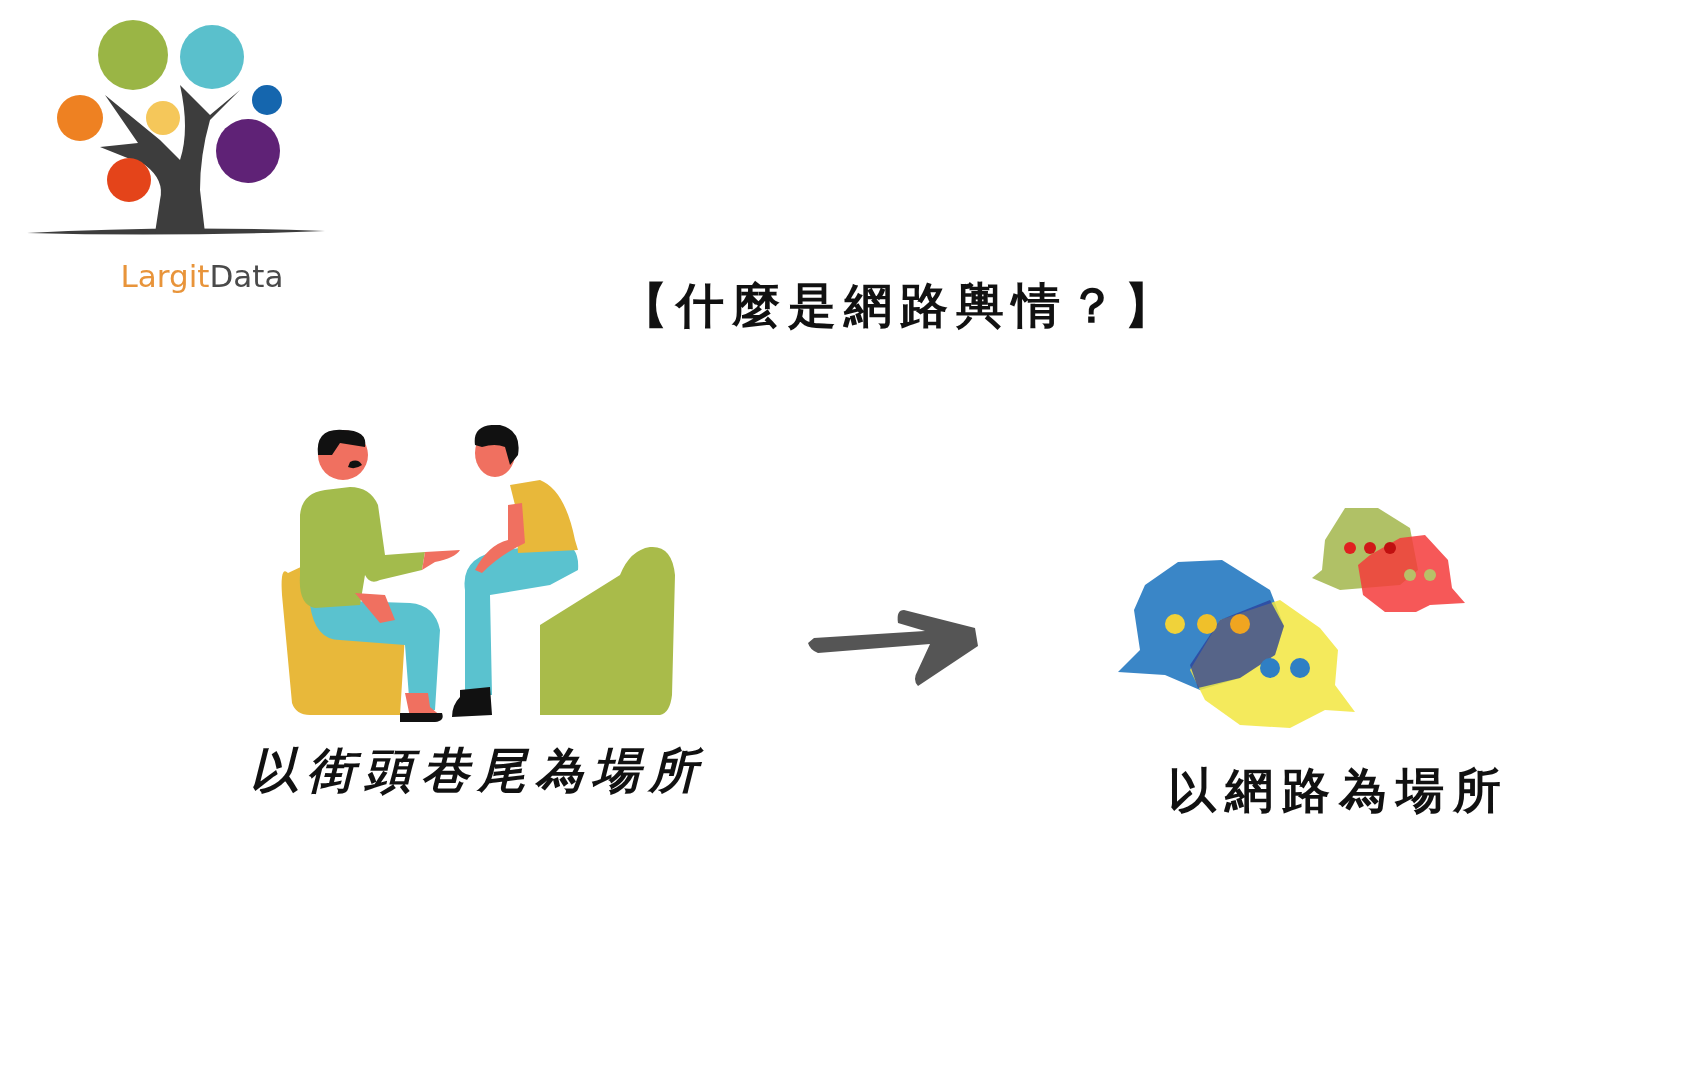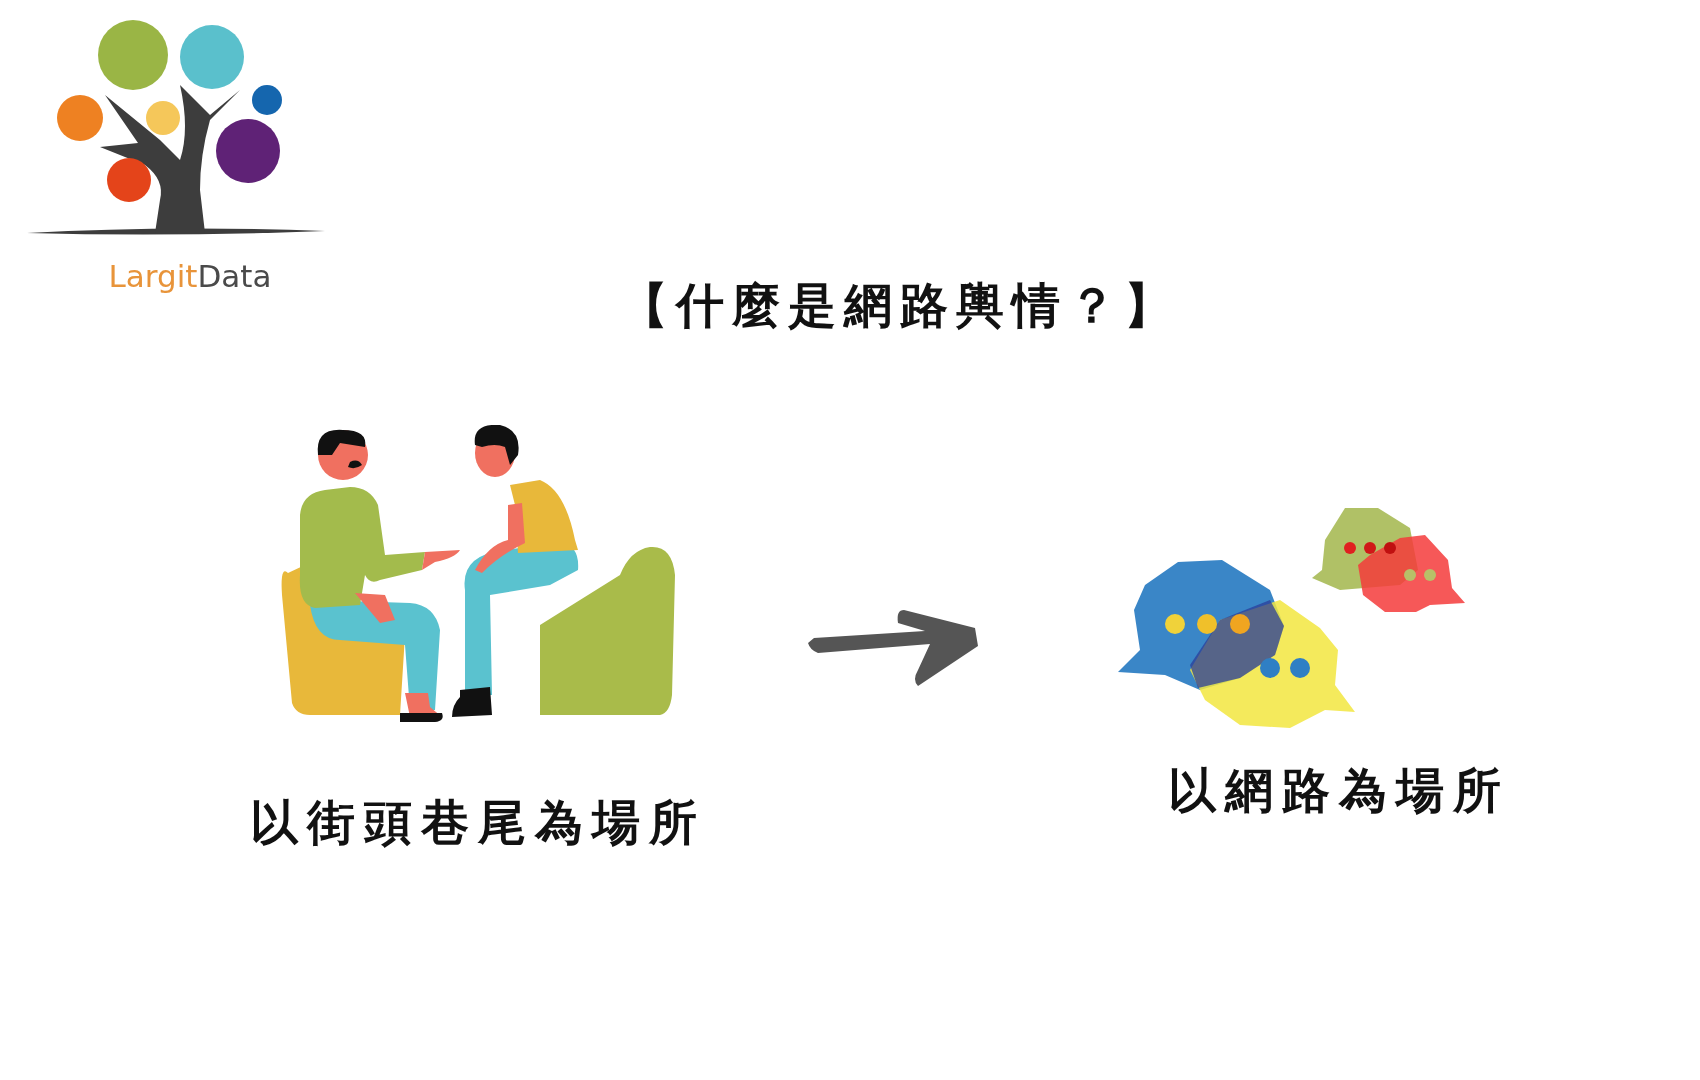--- a/index.html
+++ b/index.html
@@ -1,27 +1,27 @@
 <!DOCTYPE html>
 <html><head>
 <meta charset="utf-8">
 <style>
   html, body { margin:0; padding:0; background:#ffffff; }
   body { width:1700px; height:1080px; position:relative; overflow:hidden;
          font-family: "DejaVu Sans", "Liberation Sans", sans-serif; }
   .abs { position:absolute; }
   #logo { left:20px; top:15px; width:320px; height:290px; }
-  #logo-text { left:0; top:243px; width:340px; text-align:center; font-size:31px;
+  #logo-text { left:12px; top:243px; width:340px; text-align:center; font-size:31px;
                font-family:"DejaVu Sans", sans-serif; letter-spacing:0px; }
   #logo-text .a { color:#e8943a; }
   #logo-text .b { color:#4a4a4a; }
   #title { left:600px; top:270px; width:600px; text-align:center; font-size:48px;
            font-weight:bold; color:#111; letter-spacing:8px; line-height:70px; }
   .caption { font-size:48px; font-weight:bold; color:#111; letter-spacing:9px; line-height:60px; white-space:nowrap; }
-  #cap-left { left:250px; top:792px; }
+  #cap-left { left:250px; top:740px;font-style:italic; }
   #cap-right { left:1168px; top:760px; }
   #scene { left:260px; top:425px; width:420px; height:300px; }
   #arrow { left:800px; top:598px; width:190px; height:95px; }
   #bubbles { left:1110px; top:500px; width:380px; height:240px; }
 </style>
 </head>
 <body>
 
 <div id="logo" class="abs">
   <svg width="320" height="250" viewBox="0 0 320 250">

